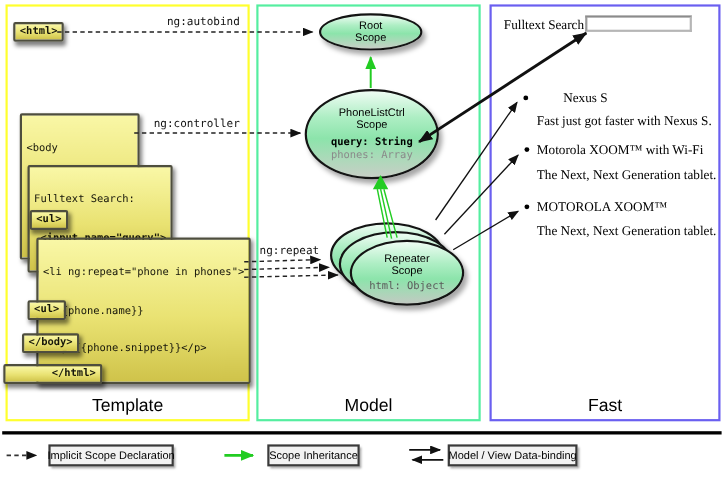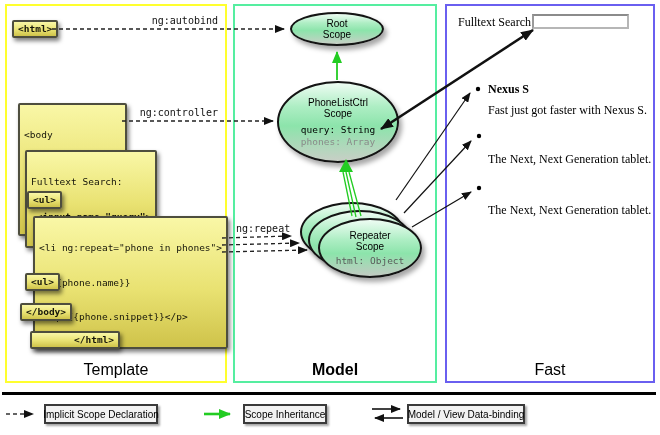--- a/index.html
+++ b/index.html
@@ -1,41 +1,41 @@
 <!DOCTYPE html>
 <html><head>
 <meta charset="utf-8">
 <style>
   html,body{margin:0;padding:0;background:#fff;}
   #canvas{position:relative;width:660px;height:435px;background:#fff;overflow:hidden;
           font-family:"Liberation Sans",sans-serif;}
   
   .panel{position:absolute;top:4px;height:375px;border:2px solid;background:#fff;}
   .panel.yellow{left:5px;width:218px;border-color:#ffff2e;}
-  .panel.green{left:233px;width:200px;border-color:#55eea0;font-weight:bold;}
+  .panel.green{left:233px;width:200px;border-color:#55eea0;}
   .panel.purple{left:445px;width:206px;border-color:#6a5ff0;}
   .panel-title{position:absolute;bottom:2px;left:0;width:100%;text-align:center;
                font-size:16px;color:#000;}
   
   .chip{position:absolute;background:linear-gradient(#f9f7a6 0%,#e9e272 55%,#cfc34a 100%);
         border:2px solid #4e4e3e;border-radius:2px;box-shadow:2px 3px 4px rgba(0,0,0,.5);
         font-family:"DejaVu Sans Mono",monospace;font-size:9.5px;line-height:11.5px;
         padding:1px 4px;color:#15150a;white-space:pre;z-index:2;}
   .chip.bold, .chip .bold{font-weight:bold;}
   .mono-label{position:absolute;font-family:"DejaVu Sans Mono",monospace;font-size:10px;
               color:#111;z-index:2;white-space:pre;}
   .ra{text-align:right;}
   
   .ellipse{position:absolute;box-sizing:border-box;border:2px solid #141414;border-radius:50%;
            background:linear-gradient(180deg,#eefcf3 0%,#aeeec4 30%,#8ce4ab 55%,#c8cfc6 100%);
            box-shadow:3px 4px 5px rgba(0,0,0,.35);display:flex;flex-direction:column;
            align-items:center;justify-content:center;text-align:center;z-index:2;}
   .ellipse .t{font-size:10px;line-height:11px;color:#000;}
   .ellipse .m{font-family:"DejaVu Sans Mono",monospace;font-size:9.5px;line-height:12px;}
-  .m.black{color:#000;font-weight:normal;}
+  .m.black{color:#000;font-weight:bold;}
   .m.gray{color:#8a8a8a;}
   .m.dgray{color:#5a5a5a;}
   .stack{background:linear-gradient(180deg,#eefcf3 0%,#aeeec4 35%,#8ce4ab 60%,#c2cac2 100%);}
   
   .serif{position:absolute;font-family:"Liberation Serif",serif;font-size:12px;color:#000;
          white-space:nowrap;z-index:2;}
   .search-input{position:absolute;left:532px;top:14px;width:97px;height:15px;box-sizing:border-box;
                 border:2px solid #b6b6b6;border-top-color:#8b8b8b;border-left-color:#9a9a9a;
                 background:#fff;font-family:"Liberation Serif",serif;font-size:11px;padding:0 2px;z-index:2;}
   
@@ -76,21 +76,21 @@
   <div class="chip bold" style="left:27px;top:191px;">&lt;ul&gt;</div>
 
   <div class="chip" style="left:33px;top:216px;">
     <div>&lt;li ng:repeat="phone in phones"&gt;</div>
     <div>  {{phone.name}}</div>
     <div>  &lt;p&gt;{{phone.snippet}}&lt;/p&gt;</div>
   </div>
 
   <div class="chip bold" style="left:25px;top:273px;">&lt;ul&gt;</div>
   <div class="chip bold" style="left:20px;top:303px;">&lt;/body&gt;</div>
-  <div class="chip bold" style="left:30px;top:331px;padding-left:42px;">&lt;/html&gt;</div>
+  <div class="chip bold" style="left:3px;top:331px;padding-left:42px;">&lt;/html&gt;</div>
 
   <div class="mono-label ra" style="left:120px;top:15px;width:98px;">ng:autobind</div>
   <div class="mono-label ra" style="left:120px;top:107px;width:98px;">ng:controller</div>
   <div class="mono-label" style="left:236px;top:223px;">ng:repeat</div>
 
   <div class="ellipse" style="left:290px;top:12px;width:94px;height:34px;">
     <div class="t">Root</div>
     <div class="t">Scope</div>
   </div>
 
@@ -105,23 +105,25 @@
   <div class="ellipse stack" style="left:308px;top:210px;width:104px;height:60px;"></div>
   <div class="ellipse stack" style="left:318px;top:218px;width:104px;height:60px;">
     <div class="t">Repeater</div>
     <div class="t">Scope</div>
     <div class="m dgray" style="margin-top:3px;">html: Object</div>
   </div>
 
   <div class="serif" style="left:458px;top:15px;">Fulltext Search:</div>
   <input class="search-input" type="text" value="" style="">
 
-  <div class="serif" style="left:488px;top:82px;font-weight:bold;">Nexus S</div>
+  <div class="serif" style="left:512px;top:82px;">Nexus S</div>
   <div class="serif" style="left:488px;top:103px;">Fast just got faster with Nexus S.</div>
+  <div class="serif" style="left:488px;top:129px;">Motorola XOOM™ with Wi-Fi</div>
   <div class="serif" style="left:488px;top:152px;">The Next, Next Generation tablet.</div>
+  <div class="serif" style="left:488px;top:181px;">MOTOROLA XOOM™</div>
   <div class="serif" style="left:488px;top:203px;">The Next, Next Generation tablet.</div>
 
   <div class="separator"></div>
   <div class="legend-box" style="left:44px;width:114px;">
     <span>Implicit Scope Declaration</span>
   </div>
   <div class="legend-box" style="left:243px;width:84px;">
     <span>Scope Inheritance</span>
   </div>
   <div class="legend-box" style="left:407px;width:118px;">

